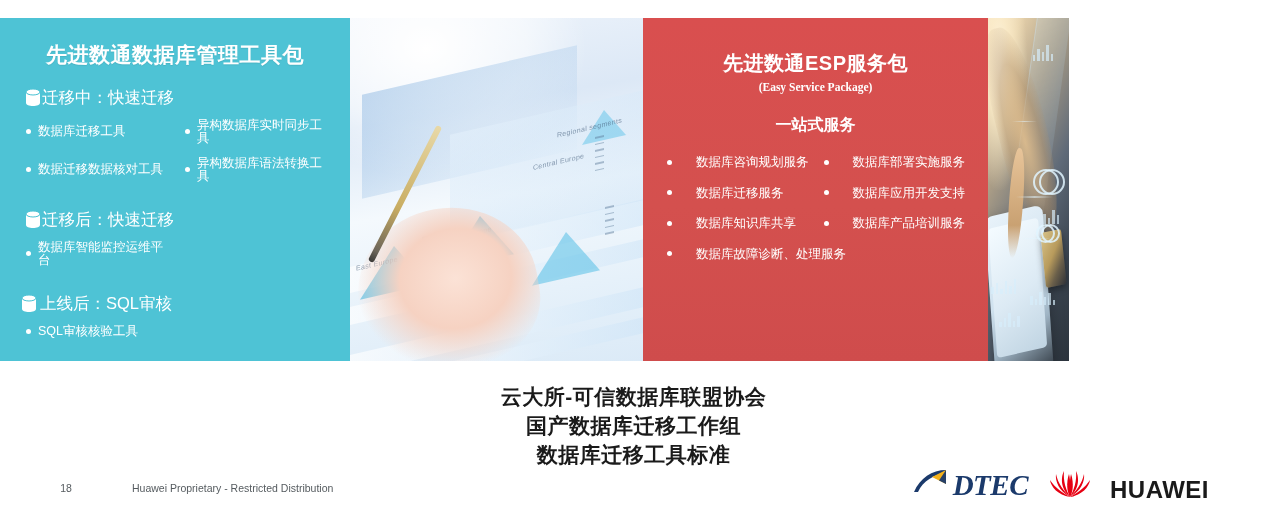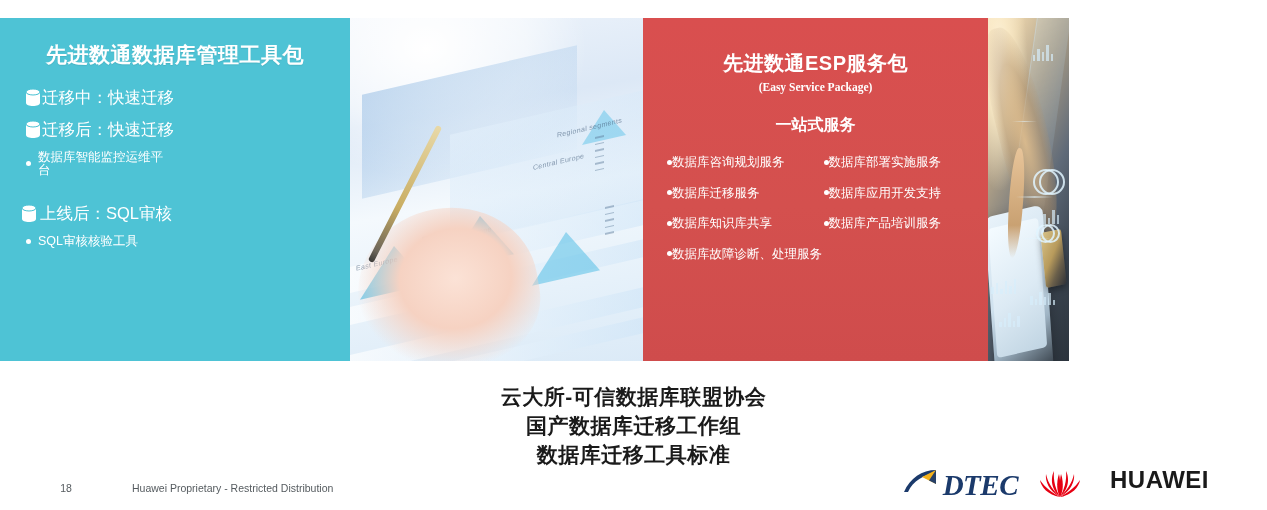--- a/index.html
+++ b/index.html
@@ -122,21 +122,21 @@
   .red-sub {
     color: #ffffff; font-size: 11.5px; font-weight: bold; text-align: center;
     margin-top: 4px; font-family: "Liberation Serif", "DejaVu Serif", serif;
   }
   .red-mid {
     color: #ffffff; font-size: 16px; font-weight: bold; text-align: center;
     margin-top: 22px; margin-bottom: 20px;
   }
   .red-bul { display: flex; flex-wrap: wrap; padding: 0 6px; }
   .red-bul .bi {
-    display: flex; align-items: center; gap: 0;
+    display: flex; align-items: center; gap: 24px;
     color: #ffffff; font-size: 12.5px; line-height: 1;
     width: 50%; margin-bottom: 18px; padding-left: 8px;
   }
   .red-bul .bi.full { width: 100%; }
 
   
   .panel-photo-dark {
     flex: 1 1 auto; height: 343px; position: relative; overflow: hidden;
     background:
       linear-gradient(115deg, #f3e2c6 0%, #e4cfa9 14%, #a99c86 34%, #5f6a78 58%, #3a444f 80%, #2c343d 100%);
@@ -215,21 +215,21 @@
   .logos {
     position: absolute; right: 58px; top: 468px;
     display: flex; align-items: center; gap: 20px;
   }
   .dtec { display: flex; align-items: center; gap: 1px; }
   .dtec-txt {
     font-family: "Liberation Serif", "DejaVu Serif", serif;
     font-size: 29px; font-weight: bold; font-style: italic;
     color: #1b3a6b; letter-spacing: -0.5px; line-height: 1;
   }
-  .huawei { display: flex; align-items: flex-start; gap: 28px; }
+  .huawei { display: flex; align-items: flex-end; gap: 18px; }
   .huawei-txt {
     font-size: 24px; font-weight: bold; color: #1a1a1a; letter-spacing: .5px; line-height: 1;
   }
 </style>
 </head>
 <body>
 
 <div class="slide">
 
   <div class="band">
@@ -239,20 +239,38 @@
 
       <div class="sec-head">
         <span class="db-icon">
           <svg width="18" height="20" viewBox="0 0 18 20">
               <ellipse cx="9" cy="4" rx="7" ry="3" fill="#fff"></ellipse>
               <path d="M2 4v11c0 1.7 3.1 3 7 3s7-1.3 7-3V4c0 1.7-3.1 3-7 3S2 5.7 2 4z" fill="#fff"></path>
               <ellipse cx="9" cy="4" rx="7" ry="3" fill="none" stroke="#4ec3d5" stroke-width="1"></ellipse>
             </svg>
         </span>
         <span>迁移中：快速迁移</span>
+      </div>
+      <div class="bullets">
+        <div class="bi">
+            <span class="dot"></span>
+            <span>数据库迁移工具</span>
+          </div>
+        <div class="bi">
+            <span class="dot"></span>
+            <span>异构数据库实时同步工具</span>
+          </div>
+        <div class="bi">
+            <span class="dot"></span>
+            <span>数据迁移数据核对工具</span>
+          </div>
+        <div class="bi">
+            <span class="dot"></span>
+            <span>异构数据库语法转换工具</span>
+          </div>
       </div>
 
       <div class="sec-head">
         <span class="db-icon">
           <svg width="18" height="20" viewBox="0 0 18 20">
               <ellipse cx="9" cy="4" rx="7" ry="3" fill="#fff"></ellipse>
               <path d="M2 4v11c0 1.7 3.1 3 7 3s7-1.3 7-3V4c0 1.7-3.1 3-7 3S2 5.7 2 4z" fill="#fff"></path>
               <ellipse cx="9" cy="4" rx="7" ry="3" fill="none" stroke="#4ec3d5" stroke-width="1"></ellipse>
             </svg>
         </span>

